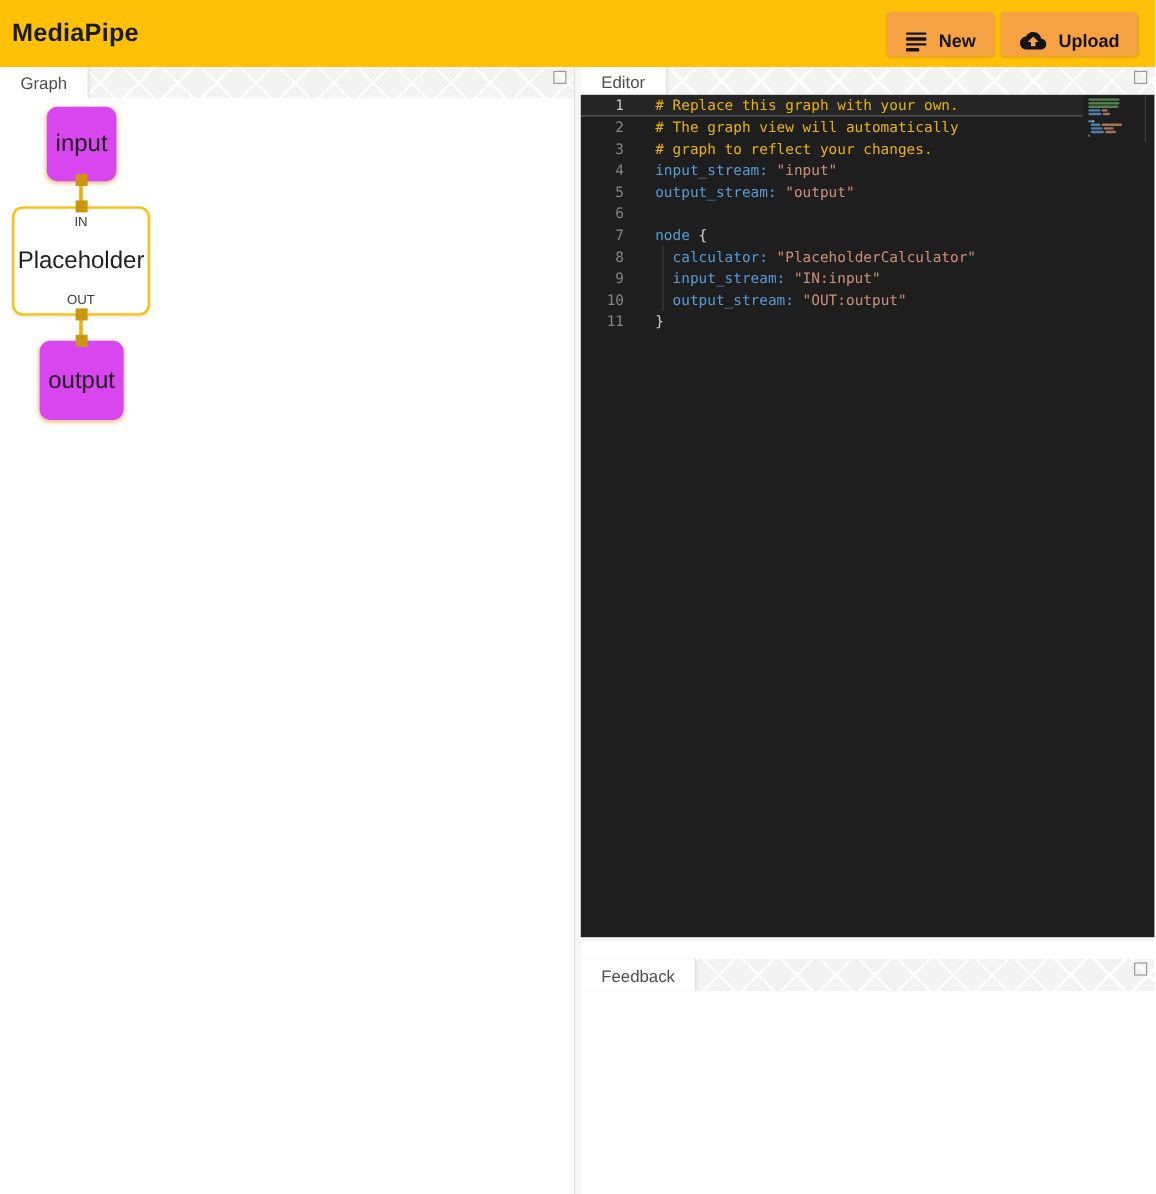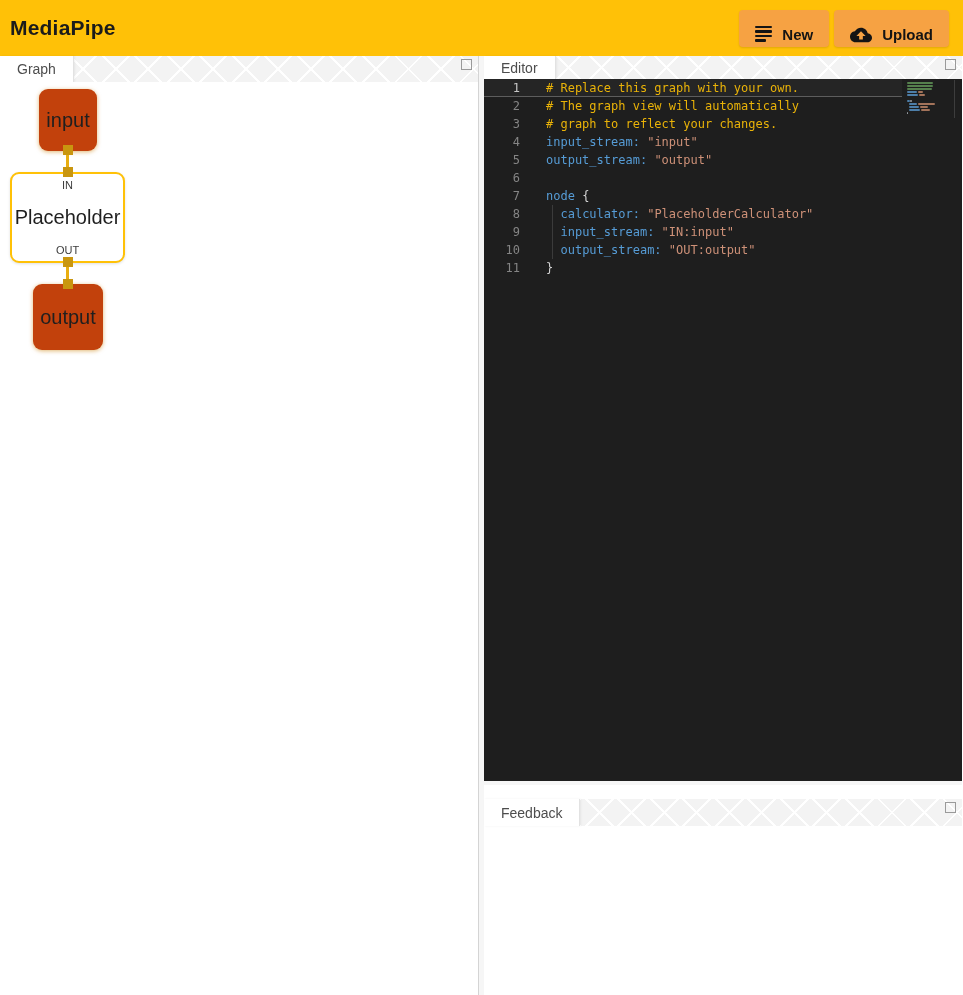--- a/index.html
+++ b/index.html
@@ -8,22 +8,22 @@
 
   
   .app-header {
     height: 56px; background: #FFC107;
     display: flex; align-items: center; justify-content: space-between;
     padding: 0 14px 0 10px;
   }
   .app-title { font-size: 21px; font-weight: 700; color: #1b1b1b; letter-spacing: .2px; }
   .header-actions { display: flex; gap: 5px; }
   .hdr-btn {
-    display: inline-flex; align-items: flex-start; gap: 10px;
-    height: 37px; padding: 16px 16px;
+    display: inline-flex; align-items: flex-end; gap: 10px;
+    height: 37px; padding: 4px 16px;
     background: #F6A243; border: none; border-radius: 4px;
     font-family: "Liberation Sans", sans-serif;
     font-size: 15px; font-weight: 700; color: #141414;
     cursor: pointer; box-shadow: 0 1px 2px rgba(0,0,0,0.12);
   }
   .subject-icon { display: inline-flex; flex-direction: column; gap: 2px; }
   .subject-icon i { display: block; height: 2.5px; width: 17px; background: #141414; border-radius: 1px; }
   .subject-icon i:last-child { width: 11px; }
   .cloud-icon svg { display: block; }
 
@@ -57,21 +57,21 @@
     border: 1.5px solid #9a9a9a; background: transparent; cursor: pointer;
   }
 
   
   .graph-content { position: relative; flex: 1; background: #ffffff; overflow: hidden; }
   .gnode {
     position: absolute; border-radius: 9px;
     display: flex; align-items: center; justify-content: center;
     font-size: 20px; font-weight: 500; color: #1f1f1f;
   }
-  .gnode.solid { background: #c2410c; box-shadow: 0 1px 4px rgba(201,124,0,0.55); }
+  .gnode.solid { background: #d946ef; box-shadow: 0 1px 4px rgba(201,124,0,0.55); }
   .gnode.hollow {
     background: #ffffff; border: 2px solid #FFC107;
     box-shadow: 0 1px 3px rgba(0,0,0,0.12);
     flex-direction: column; justify-content: space-between; padding: 5px 0;
   }
   .gnode .port { font-size: 11px; font-weight: 400; color: #3c3c3c; }
   .gnode .node-title { font-size: 20px; font-weight: 500; color: #1f1f1f; }
   .edge { position: absolute; width: 3px; background: #E9AE10; left: 66px; }
   .edge-dot { position: absolute; width: 10px; height: 10px; background: #C9960F; left: 63px; }
 

